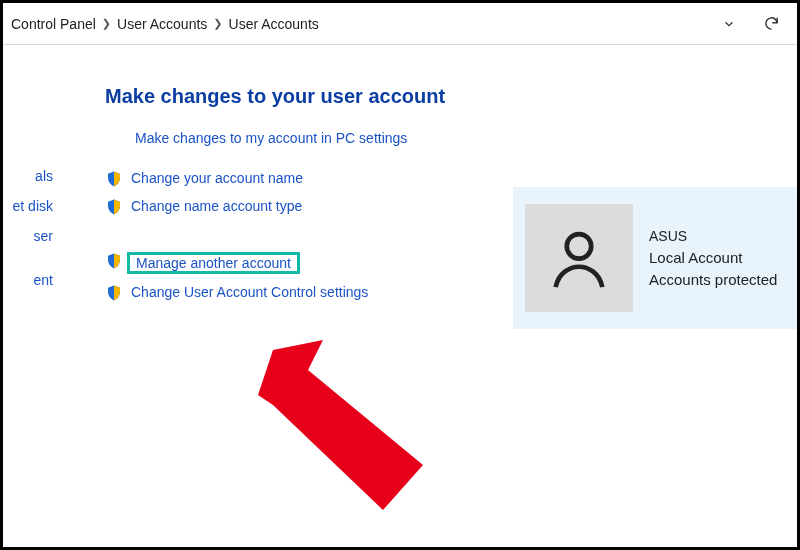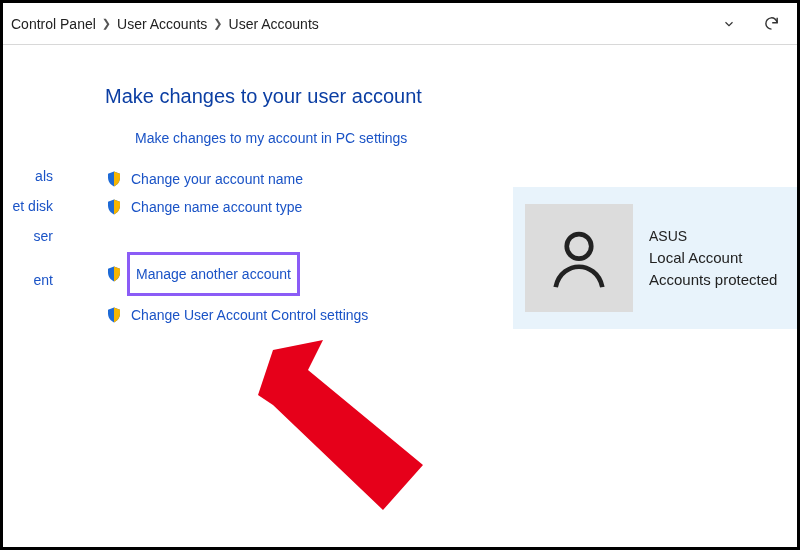--- a/index.html
+++ b/index.html
@@ -59,42 +59,42 @@
       color: #1a53c6;
       font-size: 14px;
       line-height: 30px;
     }
     .side-frag div { text-align: right; white-space: nowrap; direction: rtl; overflow: hidden; padding-right:4px; }
     .heading {
       color: #0b3ea3;
       font-size: 20px;
       margin-left: 102px;
       margin-bottom: 22px;
-      font-weight: 400;
+      font-weight: 700;
     }
     .links {
       margin-left: 102px;
       display: flex;
       flex-direction: column;
       gap: 10px;
     }
     .link-row {
       display: flex;
-      align-items: center;
+      align-items: flex-start;
       gap: 8px;
     }
     .link-row.indent { margin-left: 30px; margin-bottom: 14px; }
     .link-text {
       color: #1a53c6;
       cursor: pointer;
     }
     .spacer { height: 16px; }
     .highlight-box {
-      border: 3px solid #8b5cf6;
-      padding: 11px 6px;
+      border: 3px solid #14b8a6;
+      padding: 0 6px;
       margin-left: -4px;
     }
     .shield {
       width: 18px; height: 18px; flex-shrink:0;
     }
     .account-card {
       position: absolute;
       right: -6px;
       top: 142px;
       width: 290px;

